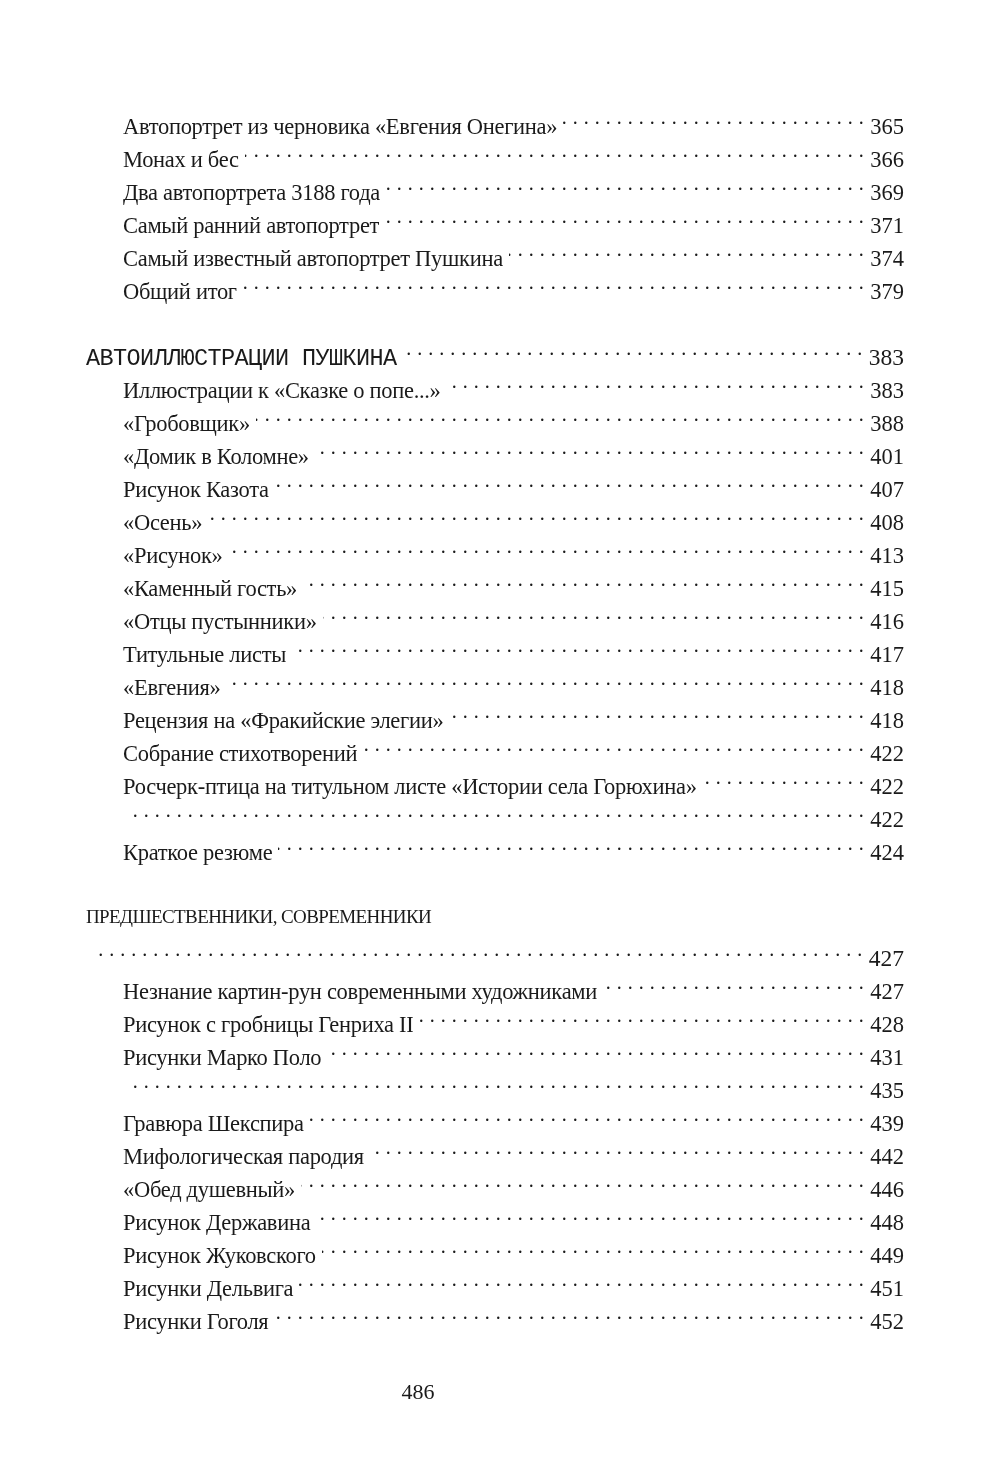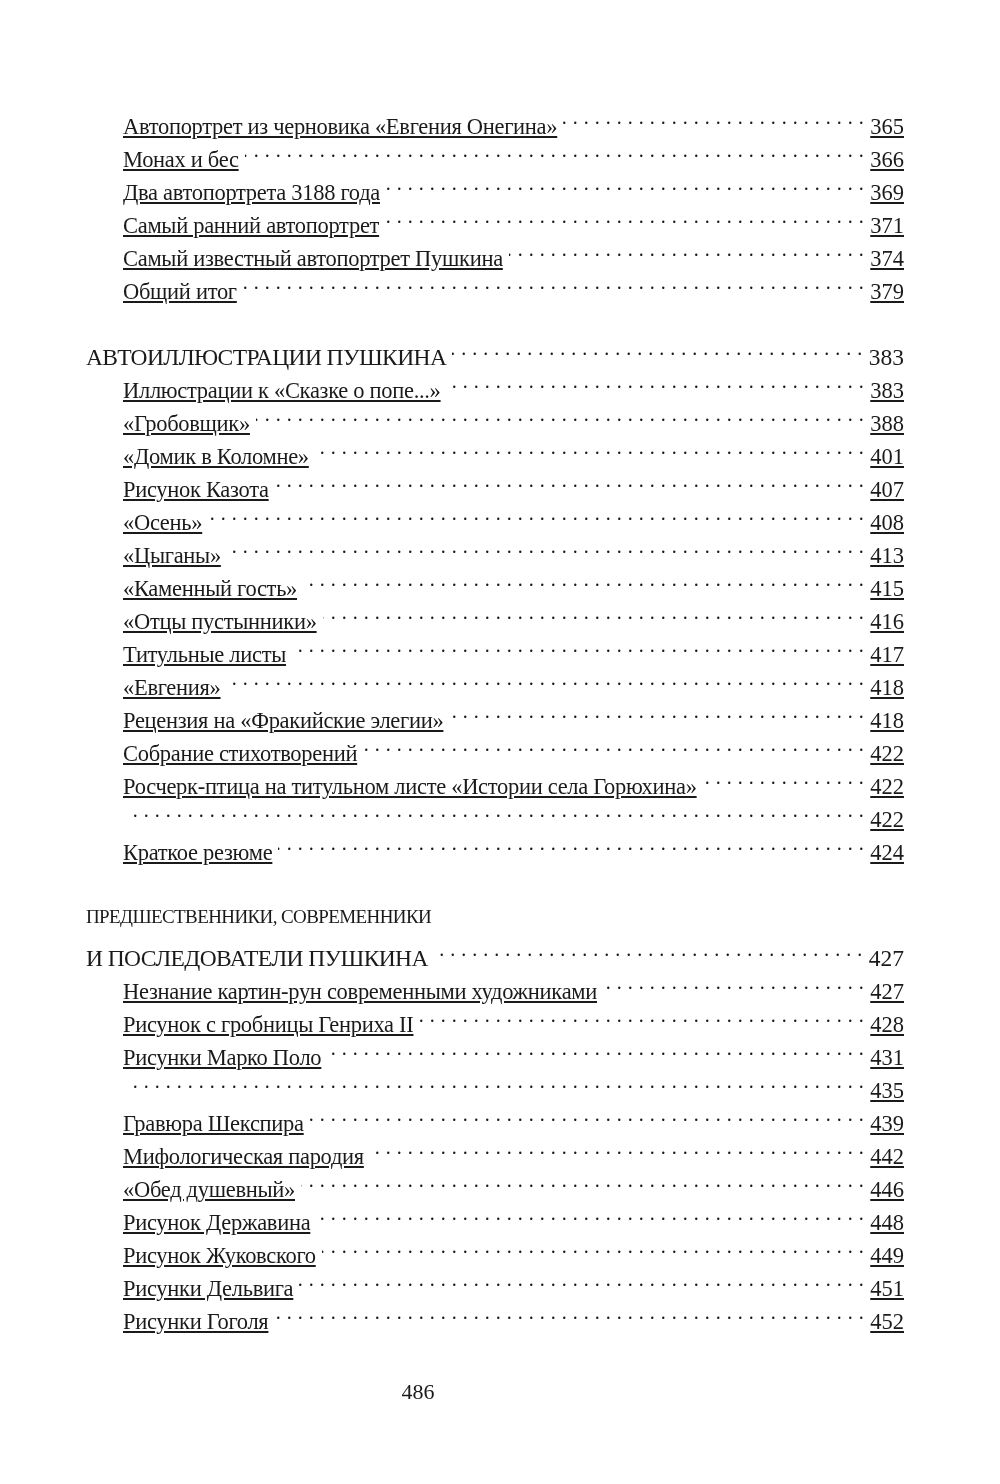--- a/index.html
+++ b/index.html
@@ -1,28 +1,28 @@
 <!DOCTYPE html>
 <html><head>
   <meta charset="utf-8">
   <style>
     html, body { margin: 0; padding: 0; background: #ffffff; }
     body { width: 1000px; height: 1484px; position: relative; overflow: hidden;
       font-family: "Liberation Serif", "DejaVu Serif", serif; color: #1a1a1a; }
     .page { position: absolute; left: 0; top: 0; width: 1000px; height: 1484px; }
     .toc { position: absolute; left: 86px; top: 101px; width: 818px; }
     .row { display: flex; align-items: baseline; height: 33px; font-size: 22.5px; line-height: 33px; white-space: nowrap; }
-    .row.sub { padding-left: 37px; text-decoration: underline; }
+    .row.sub { padding-left: 37px; }
     .row .title { flex: 0 0 auto; letter-spacing: -0.3px; }
     .row .leader { flex: 1 1 auto; overflow: hidden; margin: 0 6px 0 6px; position: relative; height: 33px; }
     .row .leader::before { content: ". . . . . . . . . . . . . . . . . . . . . . . . . . . . . . . . . . . . . . . . . . . . . . . . . . . . . . . . . . . . . . . . . . . . . . . . . . . . . . . . . . . . . . . . . . . . . . . . ";
       position: absolute; right: 0; white-space: nowrap; letter-spacing: 0.5px; font-size: 20px; }
     .row .num { flex: 0 0 auto; text-align: left; }
     .row.section { font-size: 23.5px; }
-    .row.section .title { letter-spacing: -0.6px; }
+    .row.section .title { letter-spacing: -0.6px; font-family: Liberation Mono, monospace; }
     .section-head { height: 33px; font-size: 19px; line-height: 33px; letter-spacing: -0.6px; white-space: nowrap; }
     .gap { height: 33px; }
     .gap-big { height: 40px; }
     .folio { position: absolute; left: 0; width: 836px; top: 1379px; text-align: center; font-size: 22px; }
     .watermark { position: absolute; right: 20px; top: 1499px; font-family: Liberation Mono, monospace; font-size: 10px; color: #8a8a8a; }
   </style>
 </head>
 <body>
 
 <div class="page">
@@ -85,21 +85,21 @@
       <span class="title">Рисунок Казота</span>
       <span class="leader"></span>
       <span class="num">407</span>
     </div>
     <div class="row sub">
       <span class="title">«Осень»</span>
       <span class="leader"></span>
       <span class="num">408</span>
     </div>
     <div class="row sub">
-      <span class="title">«Цыганы»</span>
+      <span class="title">«Рисунок»</span>
       <span class="leader"></span>
       <span class="num">413</span>
     </div>
     <div class="row sub">
       <span class="title">«Каменный гость»</span>
       <span class="leader"></span>
       <span class="num">415</span>
     </div>
     <div class="row sub">
       <span class="title">«Отцы пустынники»</span>
@@ -138,21 +138,20 @@
     <div class="row sub">
       <span class="title">Краткое резюме</span>
       <span class="leader"></span>
       <span class="num">424</span>
     </div>
 
     <div class="gap-big"></div>
 
     <div class="section-head">ПРЕДШЕСТВЕННИКИ, СОВРЕМЕННИКИ</div>
     <div class="row section">
-      <span class="title">И ПОСЛЕДОВАТЕЛИ ПУШКИНА</span>
       <span class="leader"></span>
       <span class="num">427</span>
     </div>
     <div class="row sub">
       <span class="title">Незнание картин-рун современными художниками</span>
       <span class="leader"></span>
       <span class="num">427</span>
     </div>
     <div class="row sub">
       <span class="title">Рисунок с гробницы Генриха II</span>

